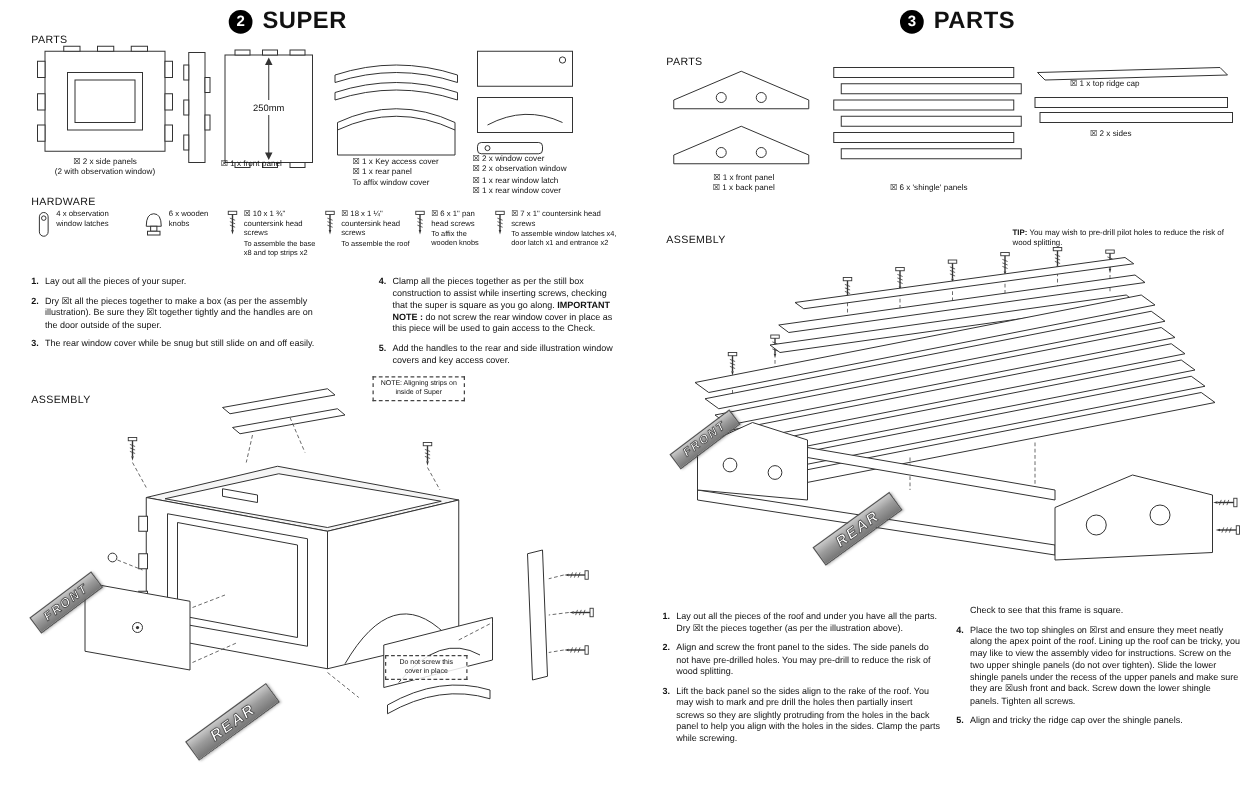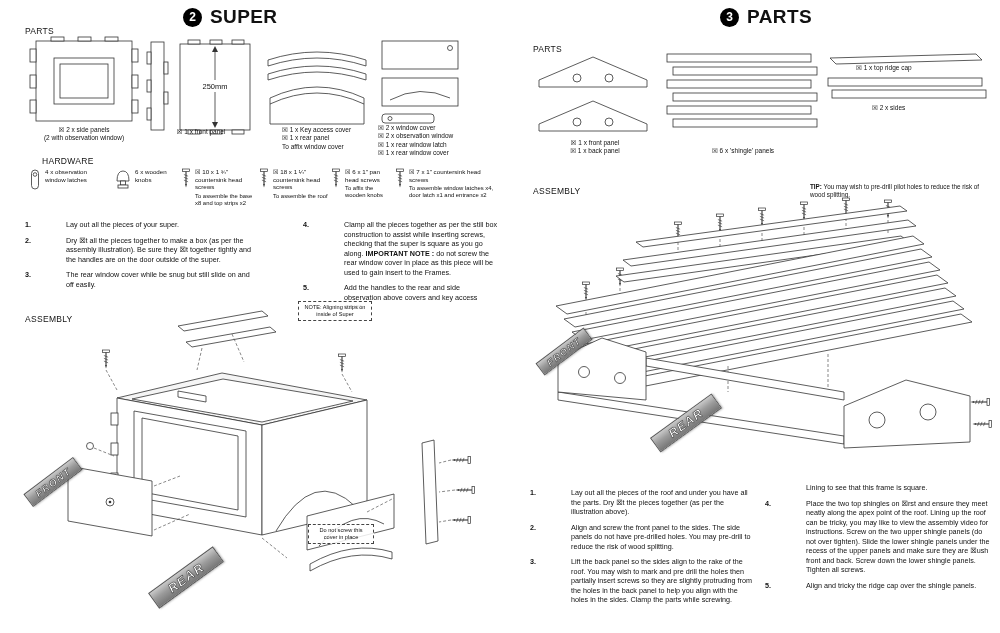--- a/index.html
+++ b/index.html
@@ -11,21 +11,21 @@
   .page-title { font-size:19px; font-weight:700; letter-spacing:.4px; }
   .sec-heading { font-size:8.5px; font-weight:400; letter-spacing:.3px; }
   .cap { font-size:6.5px; line-height:1.28; }
   .center { text-align:center; }
   .hw-item { display:flex; gap:3px; align-items:flex-start; }
   .hw-label { font-size:6.2px; line-height:1.22; }
   .hw-sub { font-size:5.9px; line-height:1.2; margin-top:2px; }
   .steps { }
   .step { display:flex; margin-bottom:6px; }
   .step-num { font-weight:700; width:11px; flex:none; font-size:7.2px; line-height:1.32; }
-  .step-text { font-size:7.2px; line-height:1.32;margin-left:30px; }
+  .step-text { font-size:7.2px; line-height:1.32; }
   .note-box { border:1px dashed #444; font-size:5.6px; line-height:1.25; padding:2px 3px; text-align:center; background:rgba(255,255,255,.85); }
   .tip { font-size:6.3px; line-height:1.3; }
   .banner { display:flex; align-items:center; justify-content:center; font-weight:700; font-style:italic; color:#fff;
     background:linear-gradient(180deg,#c9c9c9 0%,#9b9b9b 45%,#767676 100%); border:1px solid #555; letter-spacing:1.5px;
     -webkit-text-stroke:.5px #3a3a3a; text-shadow:0 0 1px #444; box-shadow:1px 1px 2px rgba(0,0,0,.25); }
   svg { display:block; overflow:visible; }
   .pc { fill:#fff; stroke:#333; stroke-width:.8; }
   .fillg { fill:#f5f5f5; stroke:#333; stroke-width:.8; }
   .ln { fill:none; stroke:#333; stroke-width:.8; }
   .dash { fill:none; stroke:#555; stroke-width:.7; stroke-dasharray:3 2; }
@@ -124,21 +124,21 @@
     <rect x="4" y="78" width="52" height="9" rx="3" class="pc"></rect>
     <circle cx="12" cy="82.5" r="2" class="ln"></circle>
   </svg>
   <div class="abs cap" style="left:378px;top:124px;width:92px">
     <div>☒ 2 x window cover</div>
     <div>☒ 2 x observation window</div>
     <div>☒ 1 x rear window latch</div>
     <div>☒ 1 x rear window cover</div>
   </div>
 
-  <div class="abs sec-heading" style="left:42px;top:156px">HARDWARE</div>
+  <div class="abs sec-heading" style="left:25px;top:156px">HARDWARE</div>
 
   <div class="abs hw-item" style="left:28px;top:168px;width:80px">
     <svg width="14" height="26" viewBox="0 0 14 26">
       <rect x="3.5" y="2" width="7" height="19" rx="3.5" class="pc"></rect>
         <circle cx="7" cy="6.5" r="1.8" class="ln"></circle>
     </svg>
     <div class="hw-label">4 x observation window latches</div>
   </div>
   <div class="abs hw-item" style="left:114px;top:168px;width:62px">
     <svg width="18" height="26" viewBox="0 0 18 26">
@@ -196,26 +196,26 @@
     </div>
     <div class="step">
       <span class="step-num">3.</span>
       <span class="step-text">The rear window cover while be snug but still slide on and off easily.</span>
     </div>
   </div>
   <div class="abs steps" style="left:303px;top:220px;width:194px">
     <div class="step">
       <span class="step-num">4.</span>
       <span class="step-text">
-        <span>Clamp all the pieces together as per the still box construction to assist while inserting screws, checking that the super is square as you go along. </span><b>IMPORTANT NOTE :</b><span> do not screw the rear window cover in place as this piece will be used to gain insert to the Frames.</span>
+        <span>Clamp all the pieces together as per the still box construction to assist while inserting screws, checking that the super is square as you go along. </span><b>IMPORTANT NOTE :</b><span> do not screw the rear window cover in place as this piece will be used to gain access to the Check.</span>
       </span>
     </div>
     <div class="step">
       <span class="step-num">5.</span>
-      <span class="step-text">Add the handles to the rear and side observation above covers and key access cover.</span>
+      <span class="step-text">Add the handles to the rear and side illustration window covers and key access cover.</span>
     </div>
   </div>
 
   <div class="abs sec-heading" style="left:25px;top:314px">ASSEMBLY</div>
 
   <svg class="abs" style="left:22px;top:298px" width="475" height="334" viewBox="0 0 475 334">
     <g>
       <polygon class="pc" points="156,28 240,13 246,18 162,33"></polygon>
       <polygon class="pc" points="164,44 248,29 254,34 170,49"></polygon>
       <line class="dash" x1="210" y1="36" x2="222" y2="64"></line>
@@ -377,21 +377,21 @@
       <span class="step-text">Align and screw the front panel to the sides. The side panels do not have pre-drilled holes. You may pre-drill to reduce the risk of wood splitting.</span>
     </div>
     <div class="step">
       <span class="step-num">3.</span>
       <span class="step-text">Lift the back panel so the sides align to the rake of the roof. You may wish to mark and pre drill the holes then partially insert screws so they are slightly protruding from the holes in the back panel to help you align with the holes in the sides. Clamp the parts while screwing.</span>
     </div>
   </div>
   <div class="abs steps" style="left:765px;top:483px;width:228px">
     <div class="step">
       <span class="step-num"></span>
-      <span class="step-text">Lining to see that this frame is square.</span>
+      <span class="step-text">Check to see that this frame is square.</span>
     </div>
     <div class="step">
       <span class="step-num">4.</span>
       <span class="step-text">Place the two top shingles on ☒rst and ensure they meet neatly along the apex point of the roof. Lining up the roof can be tricky, you may like to view the assembly video for instructions. Screw on the two upper shingle panels (do not over tighten). Slide the lower shingle panels under the recess of the upper panels and make sure they are ☒ush front and back. Screw down the lower shingle panels. Tighten all screws.</span>
     </div>
     <div class="step">
       <span class="step-num">5.</span>
       <span class="step-text">Align and tricky the ridge cap over the shingle panels.</span>
     </div>
   </div>

